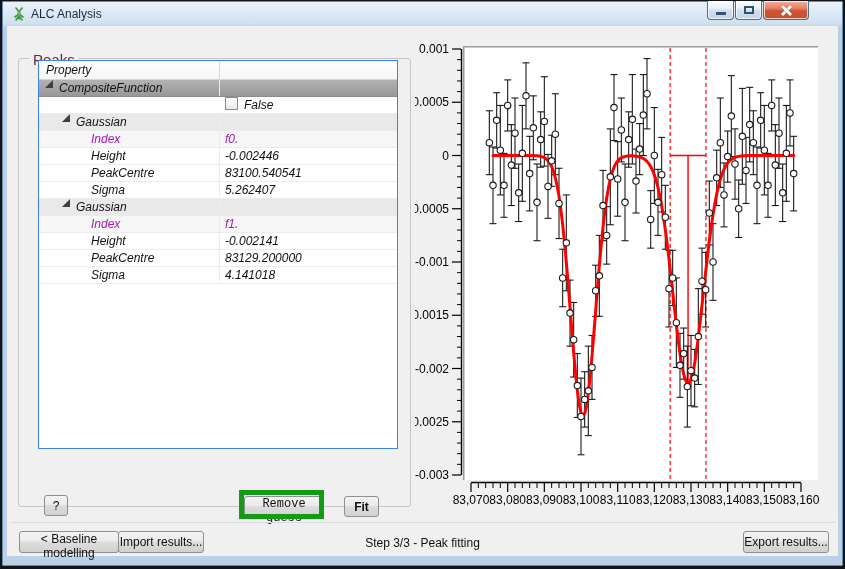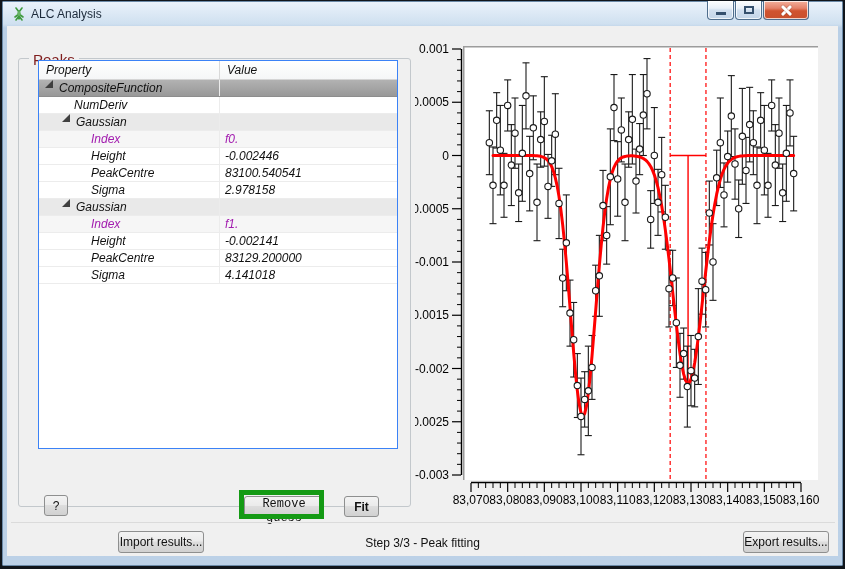--- a/index.html
+++ b/index.html
@@ -110,35 +110,35 @@
   </div>
 
   <div id="client">
 
     <div id="groupbox">
       <span id="groupbox-label">Peaks</span>
 
       <div id="ptable">
         <div id="phead">
           <div class="hcell c1">Property</div>
-          <div class="hcell c2">Value</div>
         </div>
         <div id="prows">
             <div class="prow sel">
               <div class="pcell pname" style="padding-left: 6px;">
                 <span class="tri"></span>
                 <span>CompositeFunction</span>
               </div>
               <div class="pcell pval">
                 <span></span>
               </div>
             </div>
             <div class="prow">
-              <div class="pcell pname" style="padding-left: 35px;">
-                <span>NumDeriv</span>
+              <div class="pcell pval">
+                <span class="cbx"></span>
+                <span>False</span>
               </div>
             </div>
             <div class="prow group">
               <div class="pcell pname" style="padding-left: 23px;">
                 <span class="tri"></span>
                 <span>Gaussian</span>
               </div>
               <div class="pcell pval">
                 <span></span>
               </div>
@@ -165,21 +165,21 @@
               </div>
               <div class="pcell pval">
                 <span>83100.540541</span>
               </div>
             </div>
             <div class="prow">
               <div class="pcell pname" style="padding-left: 52px;">
                 <span>Sigma</span>
               </div>
               <div class="pcell pval">
-                <span>2.978158</span>
+                <span>5.262407</span>
               </div>
             </div>
             <div class="prow group">
               <div class="pcell pname" style="padding-left: 23px;">
                 <span class="tri"></span>
                 <span>Gaussian</span>
               </div>
               <div class="pcell pval">
                 <span></span>
               </div>
@@ -687,17 +687,18 @@
             <line x1="356.6666666666667" y1="453" x2="356.6666666666667" y2="458" stroke="#000" stroke-width="1"></line>
             <line x1="364" y1="453" x2="364" y2="458" stroke="#000" stroke-width="1"></line>
             <line x1="371.3333333333333" y1="453" x2="371.3333333333333" y2="458" stroke="#000" stroke-width="1"></line>
             <line x1="378.6666666666667" y1="453" x2="378.6666666666667" y2="458" stroke="#000" stroke-width="1"></line>
           </g>
         </svg>
     </div>
 
     <div id="separator"></div>
 
+    <button class="btn" id="btn-baseline">&lt; Baseline modelling</button>
     <button class="btn" id="btn-import">Import results...</button>
     <div id="step-label">Step 3/3 - Peak fitting</div>
     <button class="btn" id="btn-export">Export results...</button>
   </div>
 </div>
 
 </body></html>

